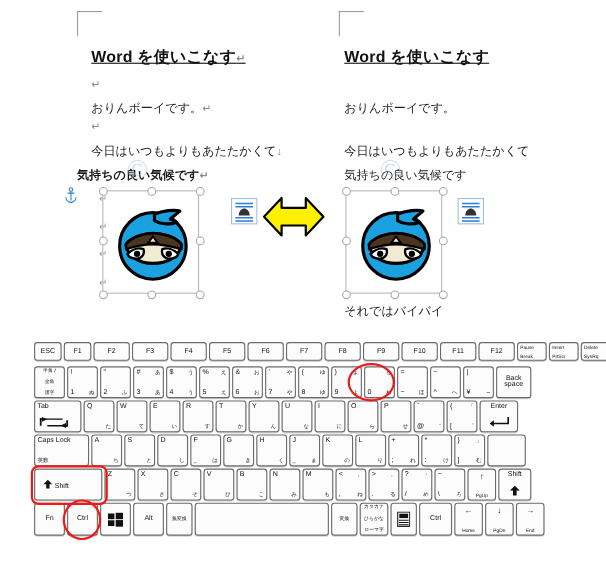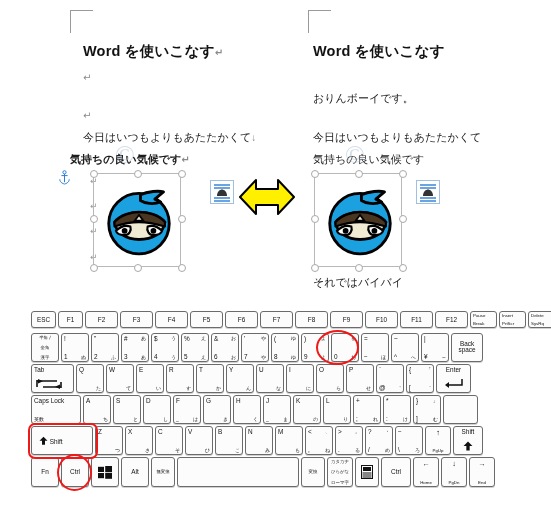--- a/index.html
+++ b/index.html
@@ -14,21 +14,21 @@
   .doc{position:absolute;top:0;}
   .doc-left{left:60px;width:230px;height:300px;}
   .doc-right{left:300px;width:240px;height:300px;}
 
   .corner-mark{position:absolute;width:22px;height:22px;
      border-left:1.5px solid #9a9a9a;border-top:1.5px solid #9a9a9a;}
   .doc-left .corner-mark{left:10px;top:10px;}
   .doc-right .corner-mark{left:8px;top:10px;}
 
   .doc-title{position:absolute;font-weight:bold;font-size:14.5px;color:#121212;
-     white-space:nowrap;letter-spacing:.2px;}
+     white-space:nowrap;letter-spacing:.2px;text-decoration:underline;}
   .doc-line{position:absolute;font-size:11px;color:#1c1c1c;white-space:nowrap;}
   .pmark{color:#8a8a8a;font-size:10px;}
   .pmark-only{position:absolute;color:#8a8a8a;font-size:10px;}
 
   
   .anchor-icon{position:absolute;color:#2a7fd4;font-size:15px;line-height:1;}
 
   
   .sel-frame{position:absolute;border:1px solid #b8b8b8;box-sizing:border-box;}
   .handle{position:absolute;width:8px;height:8px;border-radius:50%;
@@ -90,20 +90,23 @@
 
   <div class="doc doc-left">
     <div class="corner-mark"></div>
 
     <div class="doc-title" style="left:23px;top:42px;">
       <span>Word を使いこなす</span><span class="pmark">↵</span>
     </div>
 
     <div class="pmark-only" style="left:23px;top:72px;">↵</div>
 
+    <div class="doc-line" style="left:23px;top:91px;">
+      <span>おりんボーイです。</span><span class="pmark">↵</span>
+    </div>
 
     <div class="pmark-only" style="left:23px;top:110px;">↵</div>
 
     <div class="doc-line" style="left:23px;top:130px;">
       <span>今日はいつもよりもあたたかくて</span><span class="pmark">↓</span>
     </div>
 
     <div class="doc-line" style="left:10px;top:152px;font-weight:bold;">
       <span>気持ちの良い気候です</span><span class="pmark">↵</span>
     </div>

